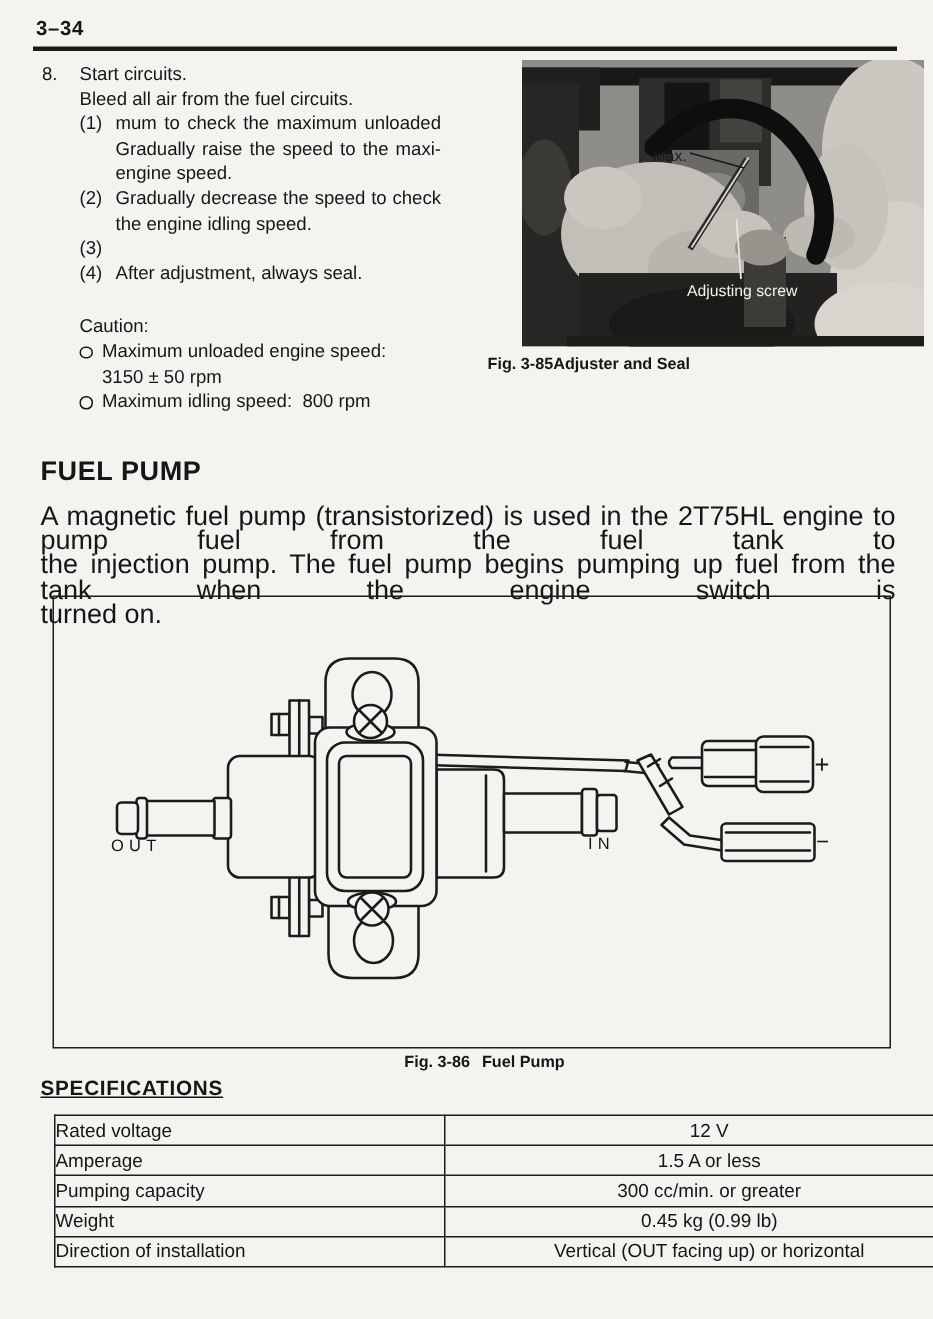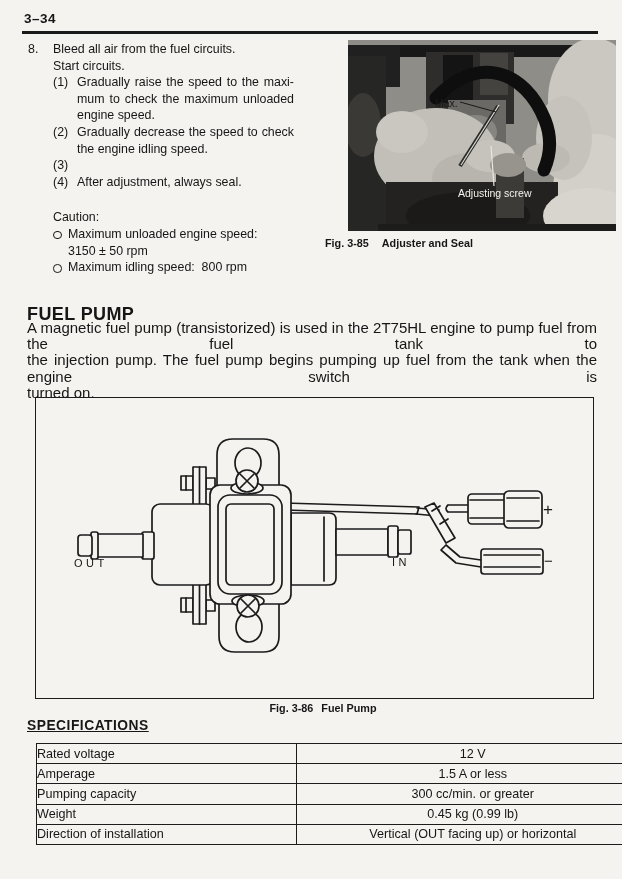--- a/index.html
+++ b/index.html
@@ -27,24 +27,24 @@
   .jl{text-align:justify;text-align-last:justify;}
   .caution{margin-left:25px;margin-top:19px;}
   .cau-item{display:flex;}
   .bul{flex:0 0 15px;padding-top:5px;}
   .bul i{display:block;width:6.5px;height:6.5px;border:1.3px solid #161616;border-radius:50%;}
   .cau-txt{flex:1;}
   
   .photo{left:328px;top:40px;width:268px;height:191px;padding-left:20px;}
   .figcap{font-size:10.8px;font-weight:bold;white-space:nowrap;}
   .cap85{left:325px;top:237px;}
-  .figcap .t2{margin-left:13px;}
+  .figcap .t2{}
   
   .h1{left:27px;top:304px;font-size:18px;font-weight:bold;letter-spacing:.4px;}
-  .para{left:27px;top:320px;width:570px;font-size:15px;line-height:16.2px;}
+  .para{left:27px;top:336px;width:570px;font-size:18px;line-height:16.2px;}
   
   .diagbox{left:35px;top:397px;width:559px;height:302px;border:1.6px solid #1c1c1c;box-sizing:border-box;}
   .cap86{left:12px;top:702px;width:622px;text-align:center;}
   .cap86 .t2{margin-left:8px;}
   
   .h2{left:27px;top:718px;font-size:13.8px;font-weight:bold;letter-spacing:.5px;text-decoration:underline;}
   table.spec{position:absolute;left:36px;top:743px;width:614px;border-collapse:collapse;font-size:12.6px;color:#161616;}
   table.spec td{border:1.4px solid #1c1c1c;height:19.2px;padding:0;}
   td.sitem{width:240px;padding-left:24px;}
   td.sval{width:327px;text-align:center;}
@@ -56,30 +56,30 @@
 
 <div class="page">
 
   <div class="abs pagenum">3–34</div>
   <div class="abs hrule"></div>
 
   <div class="abs col8">
     <div class="li-row">
       <span class="num8">8.</span>
       <div class="it8">
+        <div>Start circuits.</div>
         <div>Bleed all air from the fuel circuits.</div>
-        <div>Start circuits.</div>
       </div>
     </div>
     <div class="steps">
       <div class="step">
         <span class="stepnum">(1)</span>
         <div class="steptxt">
+          <div class="jl">mum to check the maximum unloaded</div>
           <div class="jl">Gradually raise the speed to the maxi-</div>
-          <div class="jl">mum to check the maximum unloaded</div>
           <div>engine speed.</div>
         </div>
       </div>
       <div class="step">
         <span class="stepnum">(2)</span>
         <div class="steptxt">
           <div class="jl">Gradually decrease the speed to check</div>
           <div>the engine idling speed.</div>
         </div>
       </div>

